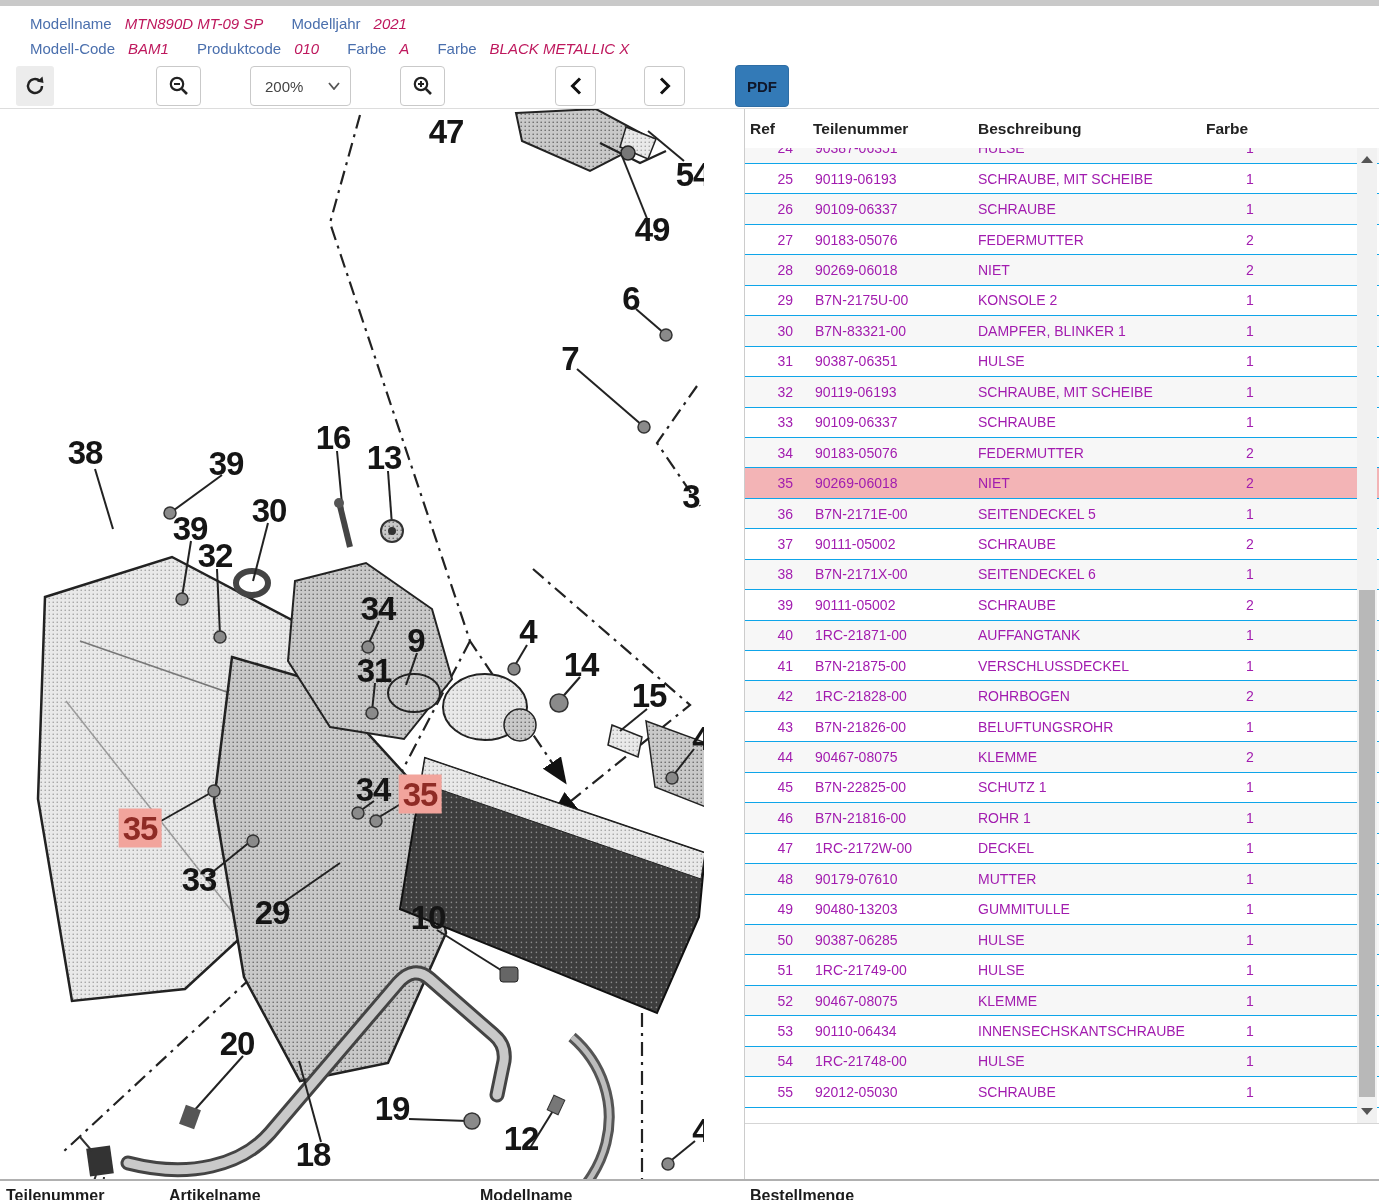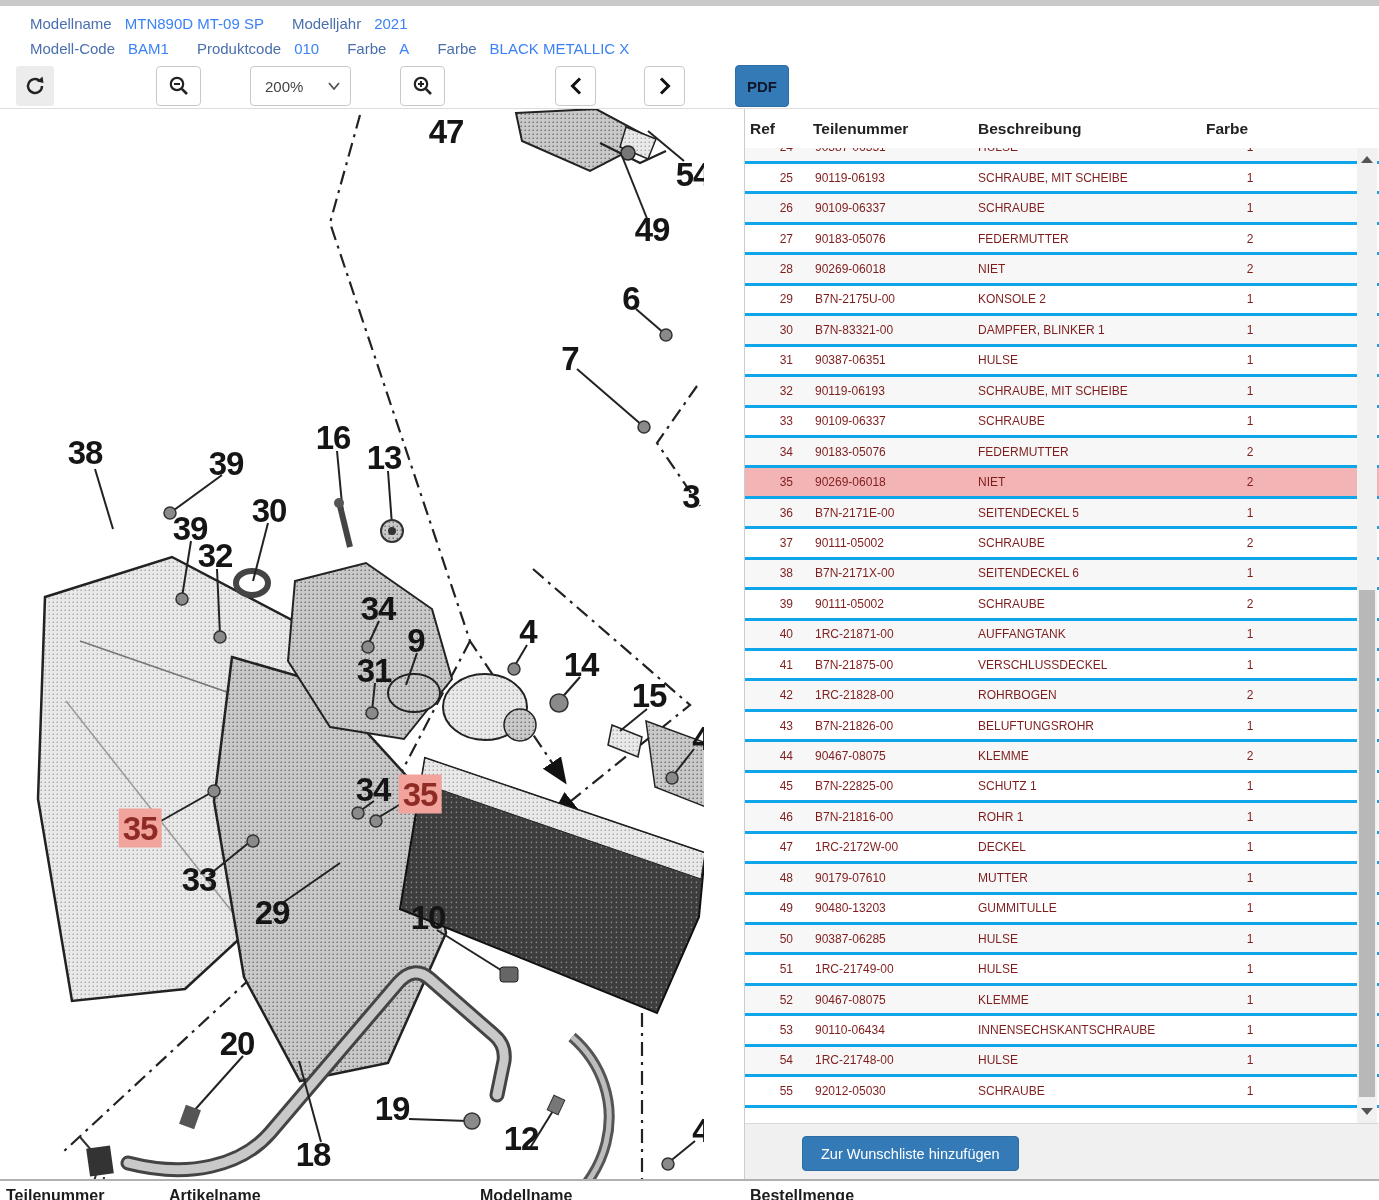--- a/index.html
+++ b/index.html
@@ -9,21 +9,21 @@
   }
   
   .top-strip{position:absolute;top:0;left:0;right:0;height:6px;background:#c9c9c9;}
   
   .hdr{position:absolute;top:6px;left:0;right:0;height:101px;background:#fff;}
   .meta-row{display:flex;align-items:center;padding-left:30px;font-size:15px;height:18px;}
   .meta-row.r1{margin-top:8px;}
   .meta-row.r2{margin-top:7px;}
   .meta-item{display:flex;align-items:center;margin-right:28px;}
   .meta-label{color:#4a6fad;margin-right:13px;white-space:nowrap;}
-  .meta-value{color:#3b82f6;white-space:nowrap;}
+  .meta-value{color:#be185d;white-space:nowrap;font-style:italic;}
   
   .toolbar{display:flex;align-items:center;margin-top:9px;padding-left:16px;height:40px;gap:48px;}
   .tbtn{height:40px;background:#fff;border:1px solid #c9c9c9;border-radius:4px;
         display:flex;align-items:center;justify-content:center;box-sizing:border-box;cursor:pointer;}
   .tbtn.flat{background:#ececec;border:none;width:38px;border-radius:3px;}
   .tbtn.sq{width:45px;}
   .tbtn.nav{width:41px;}
   .fake-select{height:40px;background:#fff;border:1px solid #c9c9c9;border-radius:4px;
         display:flex;align-items:center;justify-content:space-between;box-sizing:border-box;
         font-size:15px;color:#444;padding:0 10px 0 14px;cursor:pointer;}
@@ -48,21 +48,21 @@
   
   .rpanel{position:absolute;left:705px;top:0;right:0;height:1070px;border-left:1px solid #ccc;background:#fff;box-sizing:border-box;margin-left:39px;}
   .thead{height:39px;border-bottom:1px solid #bdbdbd;display:grid;grid-template-columns:60px 165px 230px 100px 1fr;
          align-items:center;font-weight:bold;font-size:15.5px;color:#222;background:#fff;}
   .thead .c0{padding-left:5px;}
   .thead .c1{padding-left:8px;}
   .thead .c2{padding-left:8px;}
   .thead .c3{padding-left:6px;}
   .tscroll{position:absolute;top:39px;left:0;right:0;height:975px;overflow:hidden;border-bottom:1px solid #d5d5d5;}
   .trow{display:grid;grid-template-columns:60px 165px 230px 100px 1fr;align-items:center;height:30.45px;
-        font-size:12px;color:#7f1d1d;border-bottom:3px solid #0ea5e9;box-sizing:border-box;background:#fff;cursor:pointer;}
+        font-size:14px;color:#a21caf;border-bottom:1px solid #0ea5e9;box-sizing:border-box;background:#fff;cursor:pointer;}
   .trow.stripe{background:#f7f7f7;}
   .trow.hl{background:#f3b4b6;}
   .trow .c0{text-align:right;padding-right:12px;}
   .trow .c1{padding-left:10px;}
   .trow .c2{padding-left:8px;}
   .trow .c3{text-align:center;}
   .partial-wrap{height:16px;overflow:hidden;position:relative;}
   .partial-wrap .trow{position:absolute;bottom:0;left:0;right:0;}
   
   .sbar{position:absolute;top:0;right:2px;width:20px;height:975px;background:#f1f1f1;}
@@ -542,23 +542,20 @@
           <div class="c3">1</div>
           <div></div>
         </div>
         <div class="sbar">
         <div class="sarrow up"></div>
         <div class="sthumb"></div>
         <div class="sarrow down"></div>
       </div>
     </div>
 
-    <div class="btnbar">
-      <div class="wish-btn">Zur Wunschliste hinzufügen</div>
-    </div>
   </div>
 </div>
 
 <div class="footer" id="footer">
     <div class="fcol" style="left: 6px;">Teilenummer</div>
     <div class="fcol" style="left: 169px;">Artikelname</div>
     <div class="fcol" style="left: 480px;">Modellname</div>
     <div class="fcol" style="left: 750px;">Bestellmenge</div>
   </div>
 

